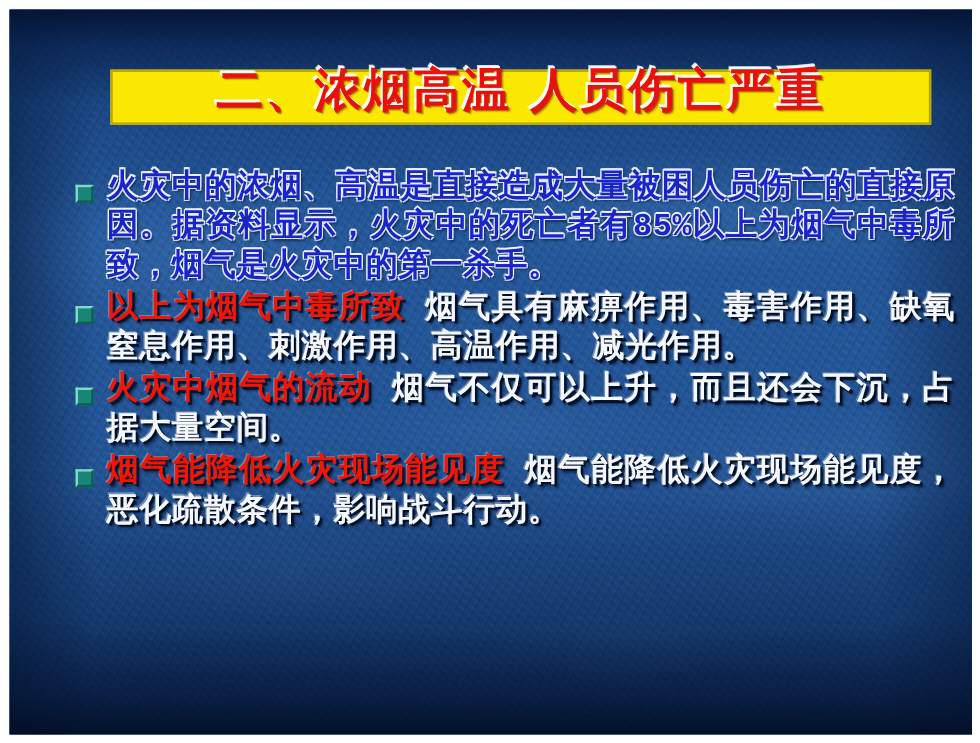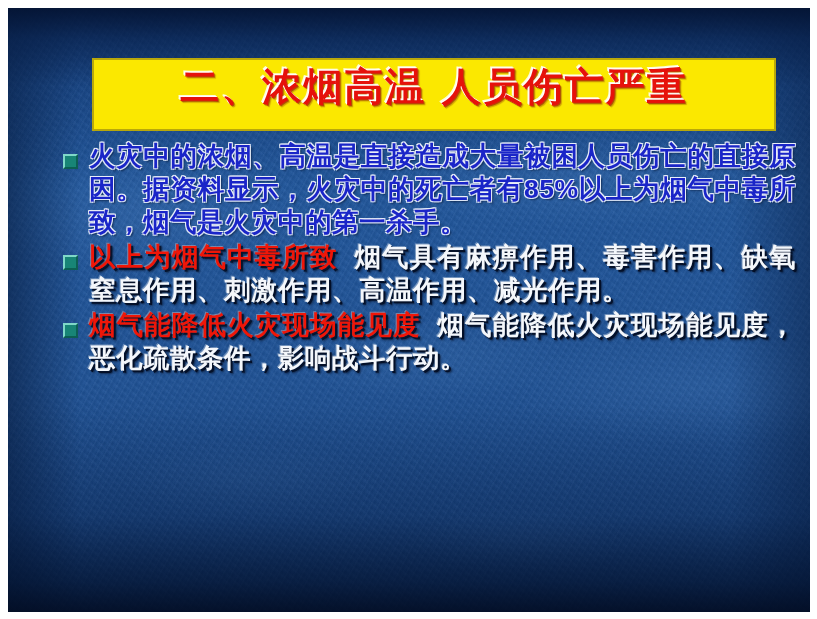--- a/index.html
+++ b/index.html
@@ -76,26 +76,26 @@
          rgba(255,255,255,0.010) 6px),
       linear-gradient(to bottom, #143f7e 0%, #20569c 30%, #1f5296 62%, #123a74 100%);
   }
 
   
   #title-box {
     position: absolute;
     left: 84px;
     top: 50px;
     width: 684px;
-    height: 73px;
+    height: 46px;
     background: #fbe800;
     border: 2px solid #b9a80a;
     box-sizing: border-box;
     display: flex;
-    align-items: flex-start;
+    align-items: flex-end;
     justify-content: center;
   }
   #title-text {
     font-family: "DejaVu Sans", "Liberation Sans", sans-serif;
     font-weight: bold;
     font-size: 39px;
     letter-spacing: 2px;
     color: #e6120b;
     white-space: nowrap;
     text-shadow:
@@ -126,21 +126,21 @@
     margin-right: 11px;
     background: #188576;
     border-top: 2px solid #7fd8c8;
     border-left: 2px solid #7fd8c8;
     border-right: 2px solid #0d5f53;
     border-bottom: 2px solid #0d5f53;
     box-sizing: content-box;
   }
   .bullet-body {
     flex: 1 1 auto;
-    font-family: Liberation Sans, sans-serif;
+    font-family: Liberation Mono, monospace;
     font-weight: bold;
     font-size: 26.5px;
     line-height: 33px;
     letter-spacing: 0.5px;
     text-align: justify;
     text-justify: inter-character;
   }
 
   
   .text-outline-blue {
@@ -190,20 +190,26 @@
         </div>
       </div>
 
       <div class="bullet-row">
         <span class="bullet-marker"></span>
         <div class="bullet-body">
           <span class="text-red">以上为烟气中毒所致</span><span class="lead-gap"></span><span class="text-white">烟气具有麻痹作用、毒害作用、缺氧窒息作用、刺激作用、高温作用、减光作用。</span>
         </div>
       </div>
 
+      <div class="bullet-row">
+        <span class="bullet-marker"></span>
+        <div class="bullet-body">
+          <span class="text-red">火灾中烟气的流动</span><span class="lead-gap"></span><span class="text-white">烟气不仅可以上升，而且还会下沉，占据大量空间。</span>
+        </div>
+      </div>
 
       <div class="bullet-row">
         <span class="bullet-marker"></span>
         <div class="bullet-body">
           <span class="text-red">烟气能降低火灾现场能见度</span><span class="lead-gap"></span><span class="text-white">烟气能降低火灾现场能见度，恶化疏散条件，影响战斗行动。</span>
         </div>
       </div>
 
     </div>
   </div>

